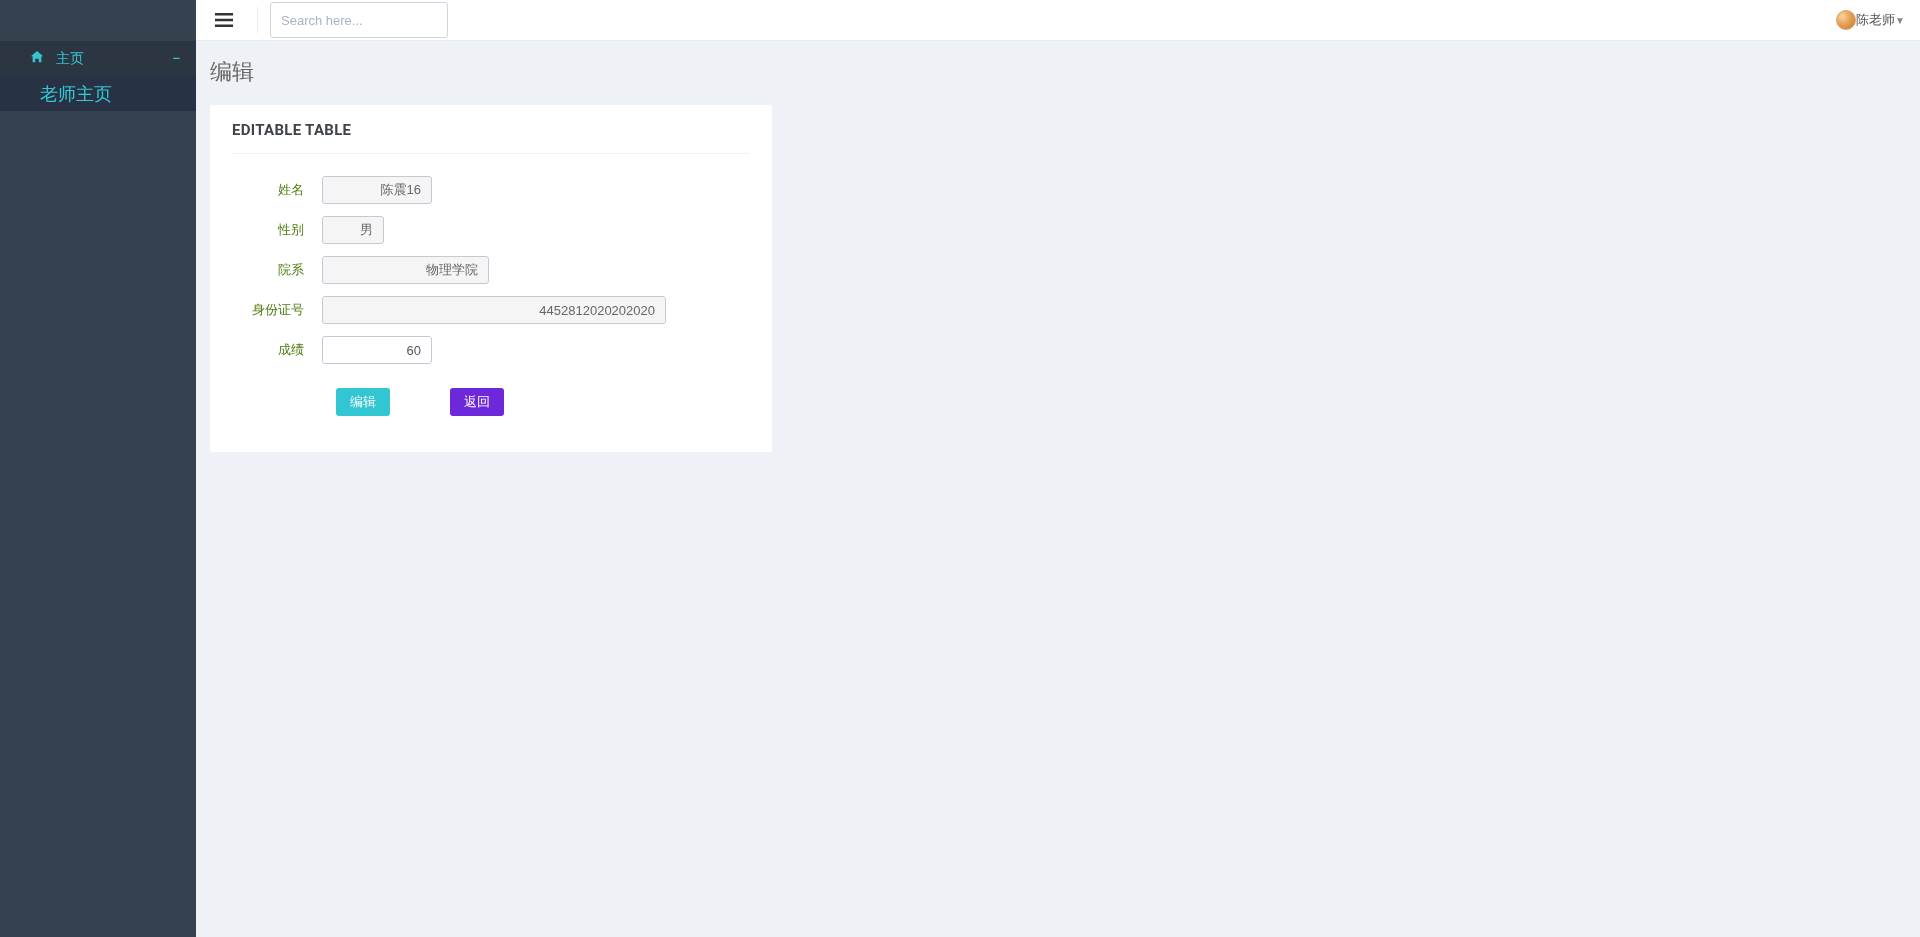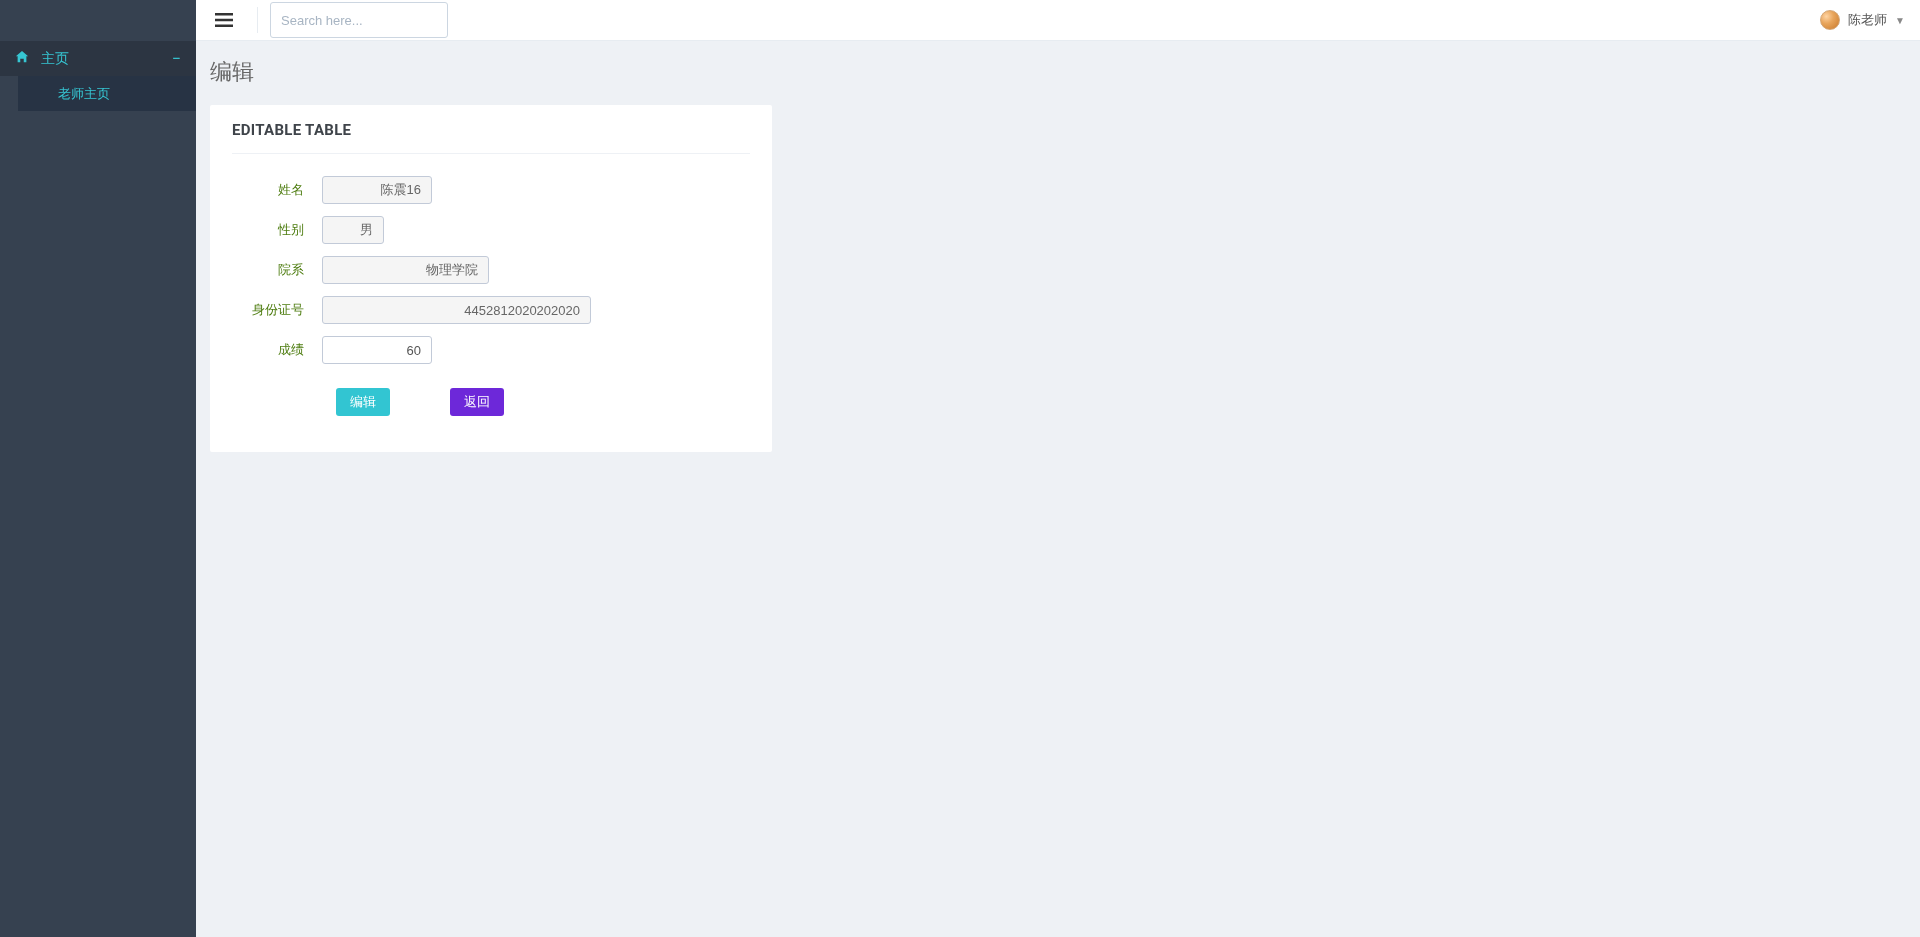--- a/index.html
+++ b/index.html
@@ -28,21 +28,21 @@
       height: 41px;
     }
     
     .sidebar-menu {
       list-style: none;
     }
     
     .sidebar-menu-item {
       display: flex;
       align-items: center;
-      padding: 0 15px;
+      padding: 0 30px;
       height: 35px;
       cursor: pointer;
       color: #b4bcc8;
       font-size: 14px;
       background: #2c3542;
       position: relative;
     }
     
     .sidebar-menu-item.active {
       color: #36c6d3;
@@ -60,23 +60,22 @@
       line-height: 1;
     }
     
     .sidebar-submenu-item {
       display: flex;
       align-items: center;
       padding: 0 15px 0 40px;
       height: 35px;
       cursor: pointer;
       color: #36c6d3;
-      font-size: 13px;
+      font-size: 18px;
       background: #273344;
-      margin-left: 18px;
     }
     
     .main-wrapper {
       margin-left: 196px;
     }
     
     .topbar {
       height: 41px;
       background: #fff;
       border-bottom: 1px solid #e7ecf1;
@@ -112,21 +111,20 @@
     }
     
     .search-input::placeholder {
       color: #a8b5c3;
     }
     
     .topbar-right {
       margin-left: auto;
       display: flex;
       align-items: center;
-      gap: 8px;
       cursor: pointer;
     }
     
     .avatar {
       width: 20px;
       height: 20px;
       border-radius: 50%;
       background: radial-gradient(circle at 30% 30%, #ffd4a3 0%, #e8a55c 40%, #c97829 100%);
       border: 1px solid #d4a574;
     }
@@ -195,21 +193,21 @@
     }
     
     .form-input[disabled] {
       background: #f5f5f5;
       color: #666;
     }
     
     .input-name { width: 110px; }
     .input-gender { width: 62px; }
     .input-dept { width: 167px; }
-    .input-idcard { width: 269px; }
+    .input-idcard { width: 344px; }
     .input-dob { width: 156px; }
     .input-grade { width: 110px; }
     
     .button-row {
       display: flex;
       margin-top: 24px;
       padding-left: 104px;
     }
     
     .btn {

